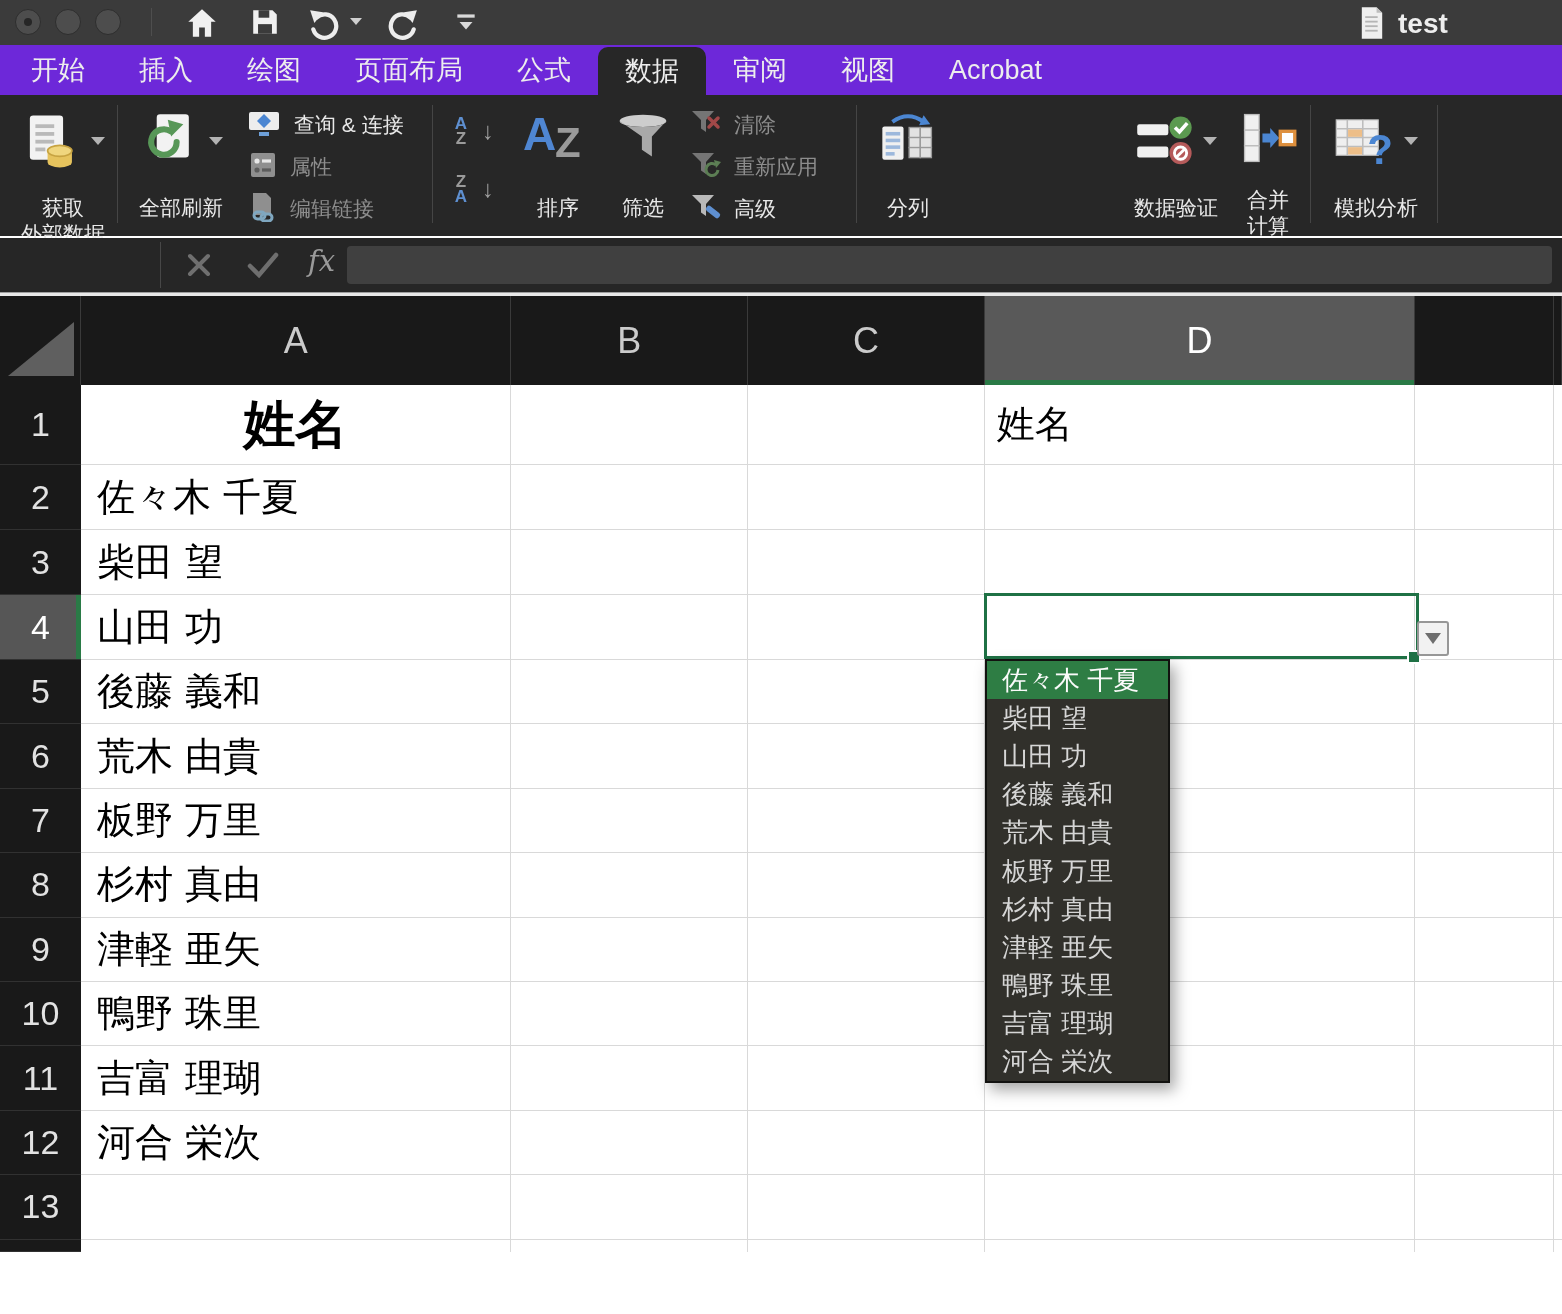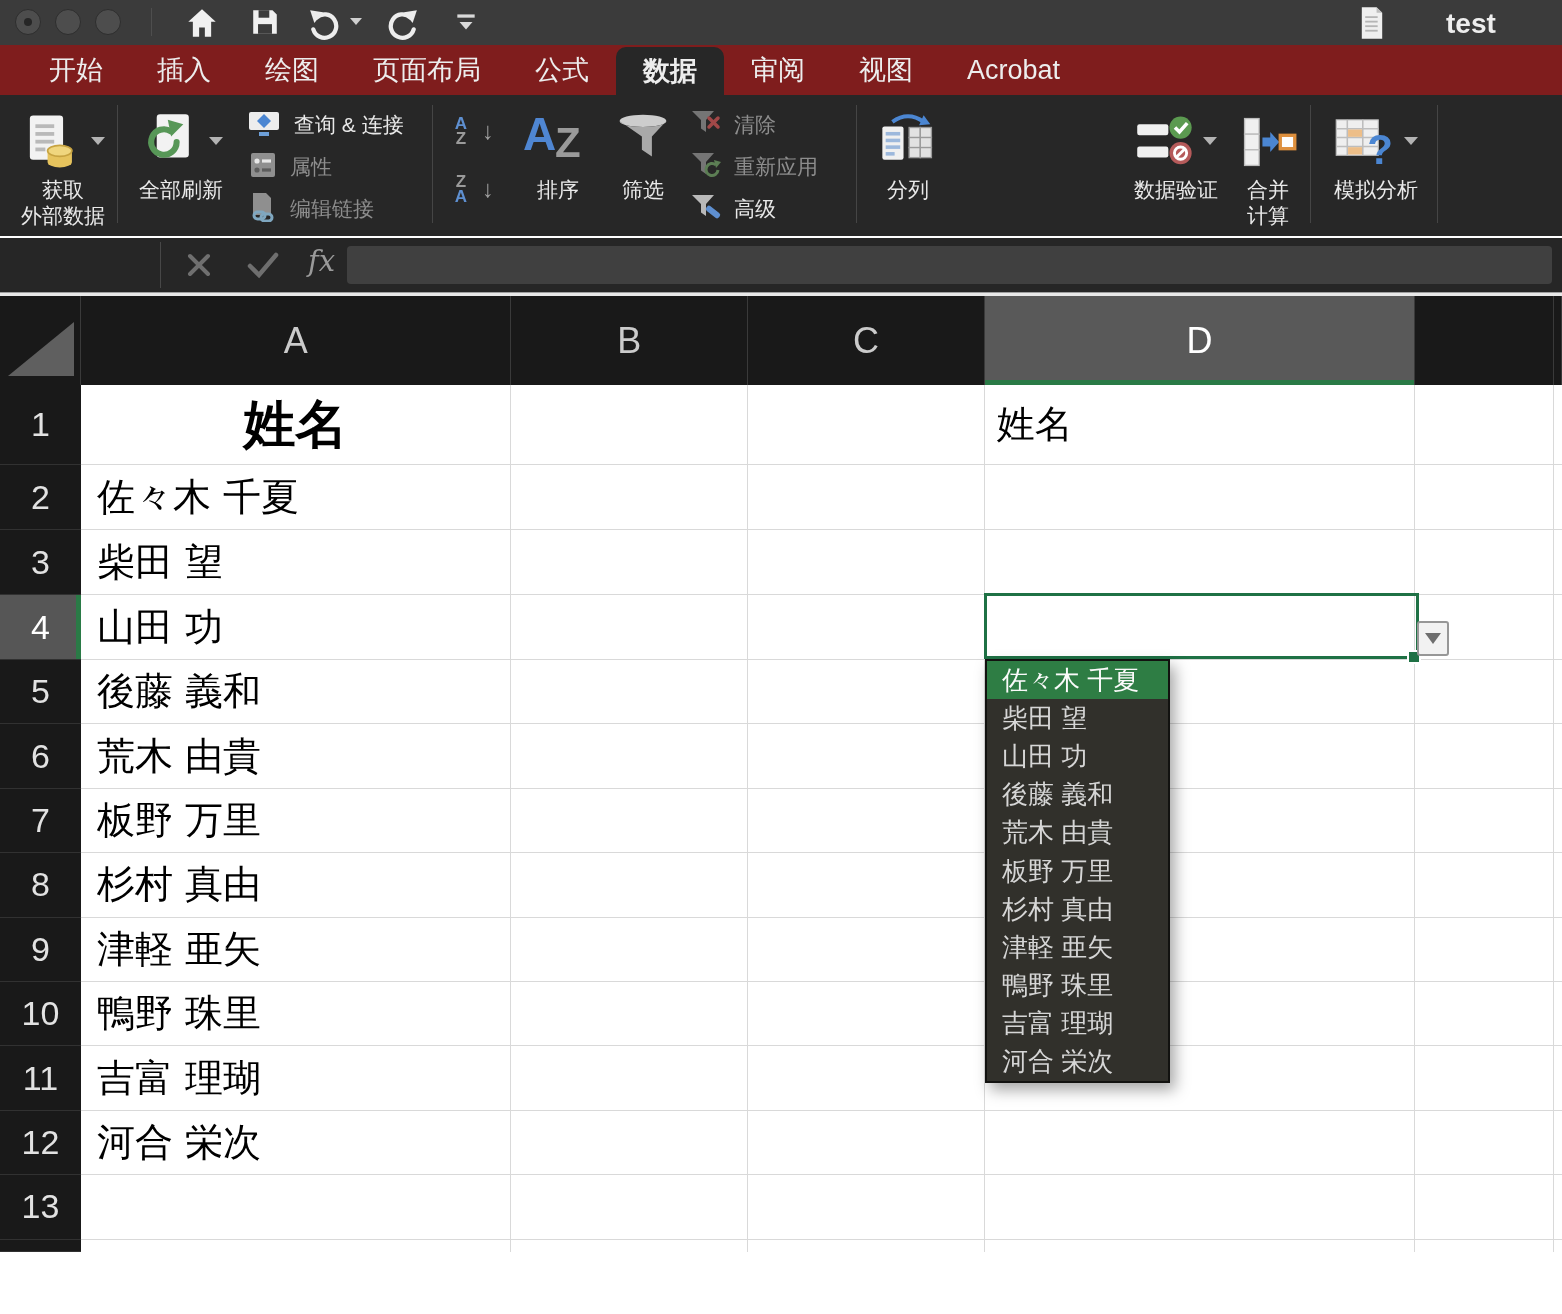--- a/index.html
+++ b/index.html
@@ -8,35 +8,35 @@
 
   
   .titlebar{position:absolute;left:0;top:0;width:1562px;height:45px;background:#3b3b3b;}
   .tlight{position:absolute;top:9px;width:26px;height:26px;border-radius:50%;
           background:#4d4d4d;border:1px solid #2e2e2e;box-sizing:border-box;}
   .tlight .dot{position:absolute;left:8px;top:8px;width:8px;height:8px;border-radius:50%;background:#262626;}
   .tsep{position:absolute;left:151px;top:8px;width:1px;height:28px;background:#4e4e4e;}
   .tbicon{position:absolute;top:7px;}
   .caret-sm{width:0;height:0;border-left:6px solid transparent;border-right:6px solid transparent;
             border-top:7px solid #cfcfcf;}
-  .doctitle{position:absolute;top:8px;left:1398px;color:#eee;font-size:28px;font-weight:bold;margin-left:48px;}
+  .doctitle{position:absolute;top:8px;left:1398px;color:#eee;font-size:28px;font-weight:bold;}
 
   
-  .tabbar{position:absolute;left:0;top:45px;width:1562px;height:50px;background:#7f1d1d;
-          display:flex;align-items:flex-end;padding-left:22px;box-sizing:border-box;}
+  .tabbar{position:absolute;left:0;top:45px;width:1562px;height:50px;background:#6d28d9;
+          display:flex;align-items:flex-end;padding-left:4px;box-sizing:border-box;}
   .tab{height:50px;display:flex;align-items:center;padding:0 27px;color:#ededed;font-size:27px;}
-  .tab.active{background:#272727;border-radius:10px 10px 0 0;font-weight:bold;height:48px;}
+  .tab.active{background:#272727;border-radius:10px 10px 0 0;font-weight:normal;height:48px;}
 
   
   .ribbon{position:absolute;left:0;top:95px;width:1562px;height:141px;background:#272727;}
   .vsep{position:absolute;top:10px;height:118px;width:1px;background:#454545;}
   .rgroup{position:absolute;top:0;height:141px;}
   .bigbtn{display:flex;flex-direction:column;align-items:center;height:141px;box-sizing:border-box;padding-top:14px;}
   .bicon{height:66px;display:flex;align-items:center;justify-content:center;}
-  .blabel{font-size:21px;line-height:26px;color:#e9e9e9;text-align:center;white-space:pre-line;margin-top:2px;}
+  .blabel{font-size:21px;line-height:26px;color:#e9e9e9;text-align:center;white-space:pre-line;margin-top:20px;}
   .withcaret{display:flex;align-items:flex-start;gap:8px;}
   .ddc{width:0;height:0;border-left:7px solid transparent;border-right:7px solid transparent;
        border-top:8px solid #b3b3b3;margin-top:28px;}
   .stack{display:flex;flex-direction:column;justify-content:flex-start;padding-top:12px;gap:6px;}
   .smallbtn{display:flex;align-items:center;gap:12px;height:36px;}
   .slabel{font-size:21px;color:#e9e9e9;white-space:nowrap;}
   .slabel.dis{color:#8d8d8d;}
   .sletters{display:flex;flex-direction:column;line-height:15px;font-size:17px;font-weight:bold;width:18px;text-align:center;}
   .sarrow{color:#9f9f9f;font-size:24px;font-weight:bold;line-height:24px;}
   .azbig{position:relative;width:70px;height:58px;}

